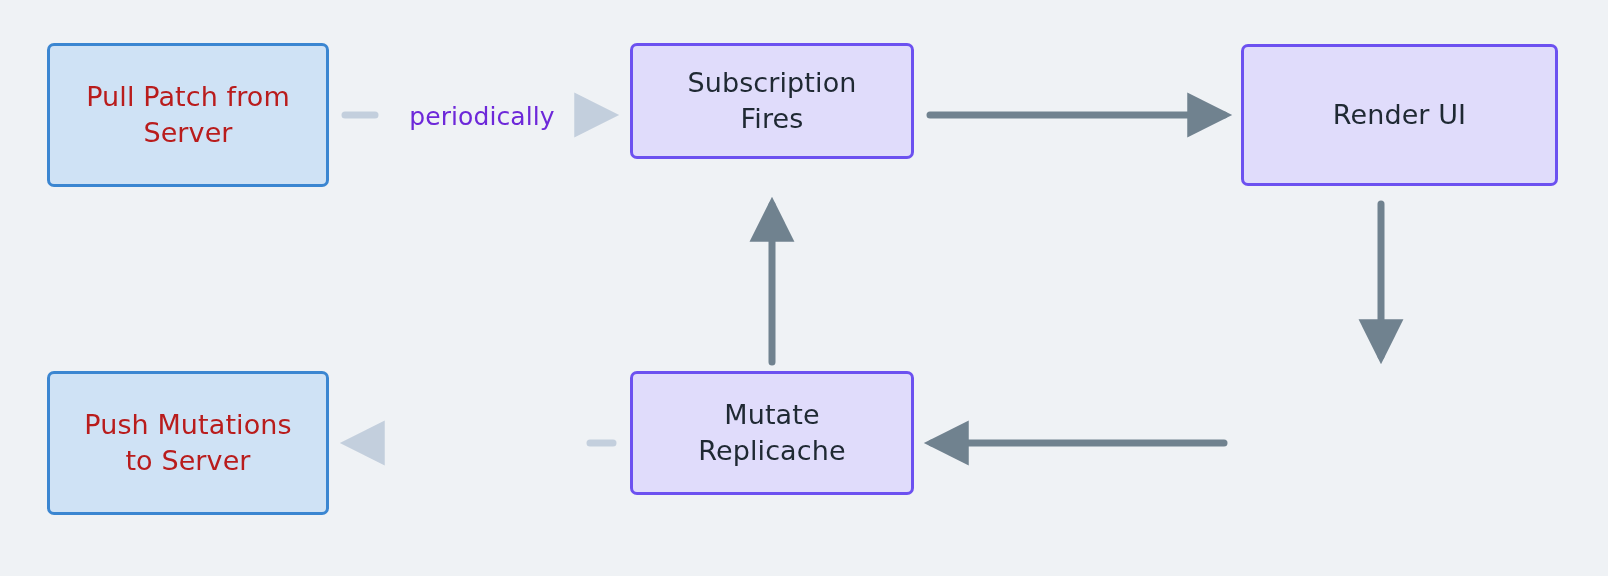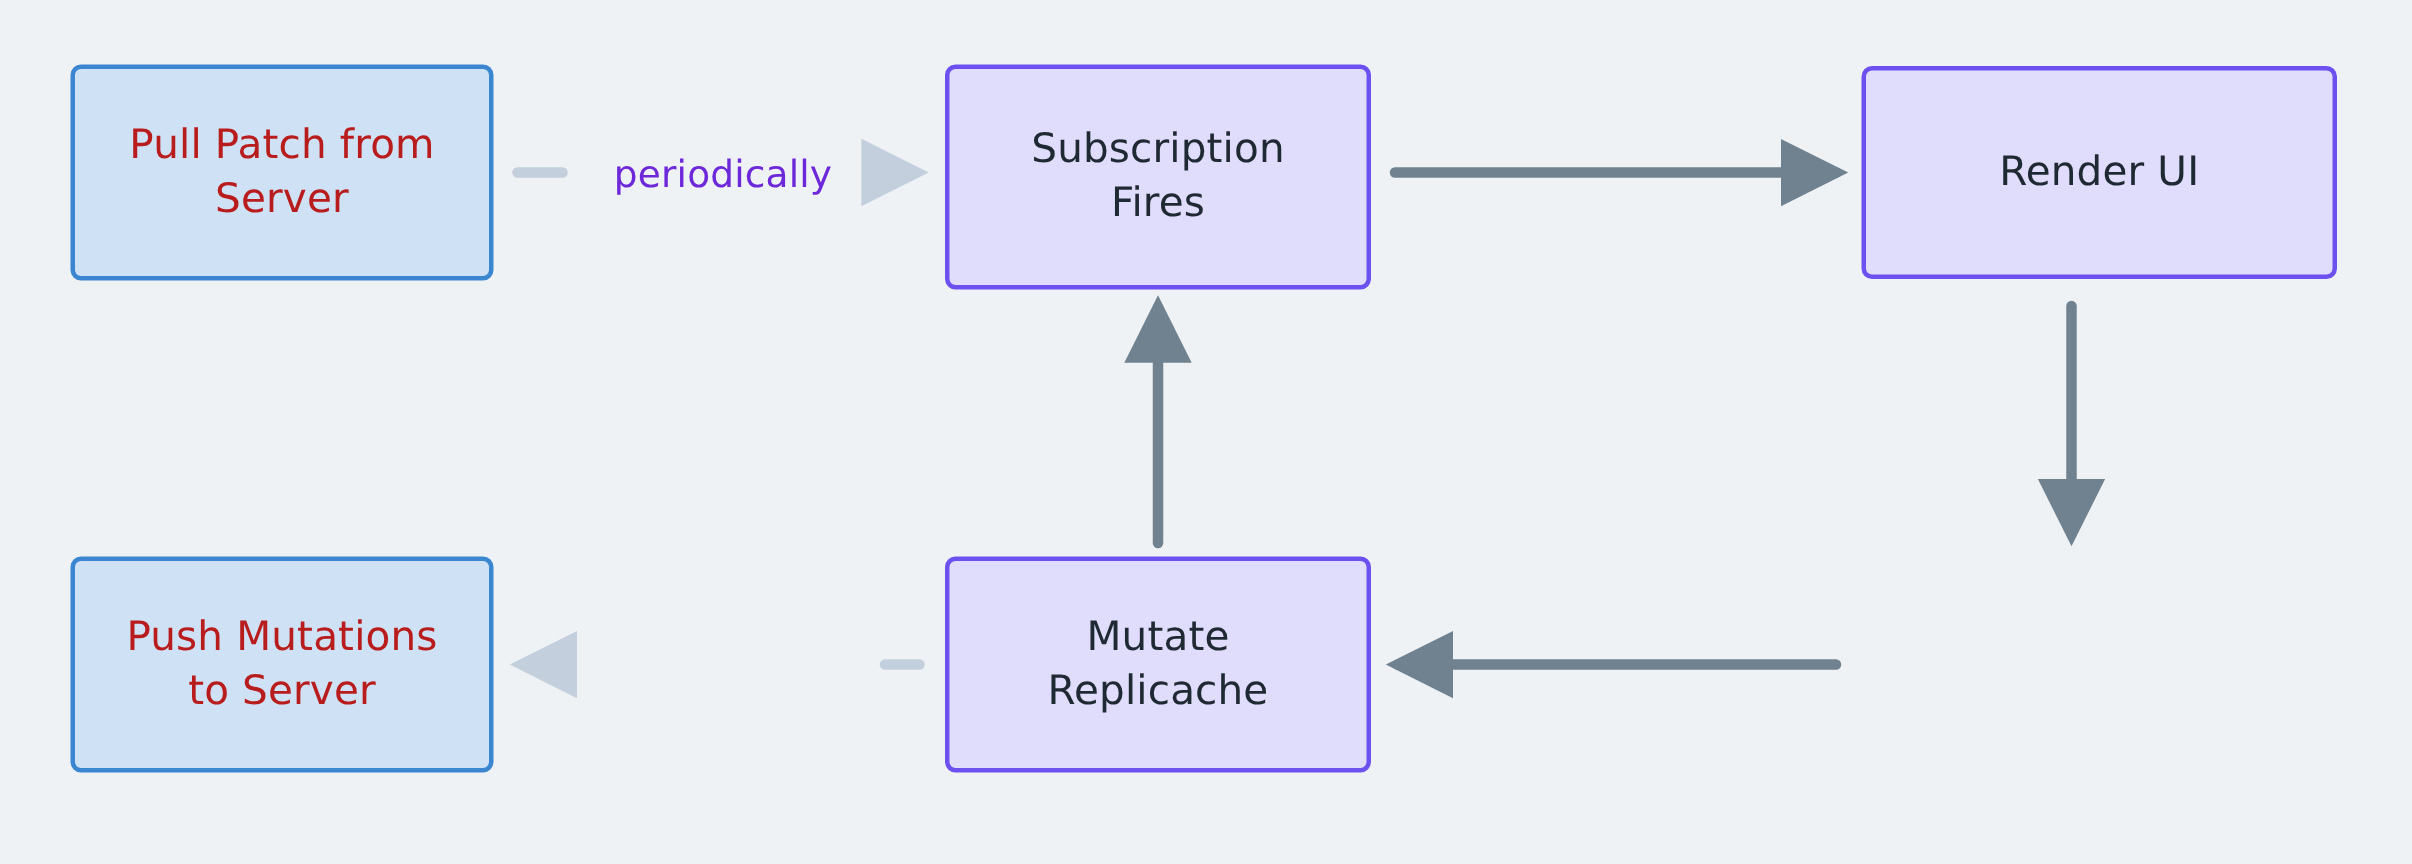--- a/index.html
+++ b/index.html
@@ -101,35 +101,35 @@
     <g>
       <line x1="772" y1="362" x2="772" y2="205" stroke="#70828f" stroke-width="7" stroke-linecap="round" marker-end="url(#arrow-dark)"></line>
     </g>
   </svg>
 
   <div class="node node-blue" style="left:47px; top:43px; width:282px; height:144px; font-size:27px;">
     <span class="node-label">Pull Patch from
 Server</span>
   </div>
 
-  <div class="node node-purple" style="left:630px; top:43px; width:284px; height:150px; font-size:27px;">
+  <div class="node node-purple" style="left:630px; top:43px; width:284px; height:116px; font-size:27px;">
     <span class="node-label">Subscription
 Fires</span>
   </div>
 
   <div class="node node-blue" style="left:47px; top:371px; width:282px; height:144px; font-size:27px;">
     <span class="node-label">Push Mutations
 to Server</span>
   </div>
 
   <div class="node node-purple" style="left:1241px; top:44px; width:317px; height:142px; font-size:27px;">
     <span class="node-label">Render UI</span>
   </div>
 
-  <div class="node node-purple" style="left:630px; top:371px; width:284px; height:144px; font-size:27px;">
+  <div class="node node-purple" style="left:630px; top:371px; width:284px; height:124px; font-size:27px;">
     <span class="node-label">Mutate
 Replicache</span>
   </div>
 
 
   <div class="edge-label" style="left:482px; top:116px; font-size:25px;">periodically</div>
 
 
 </div>
 

